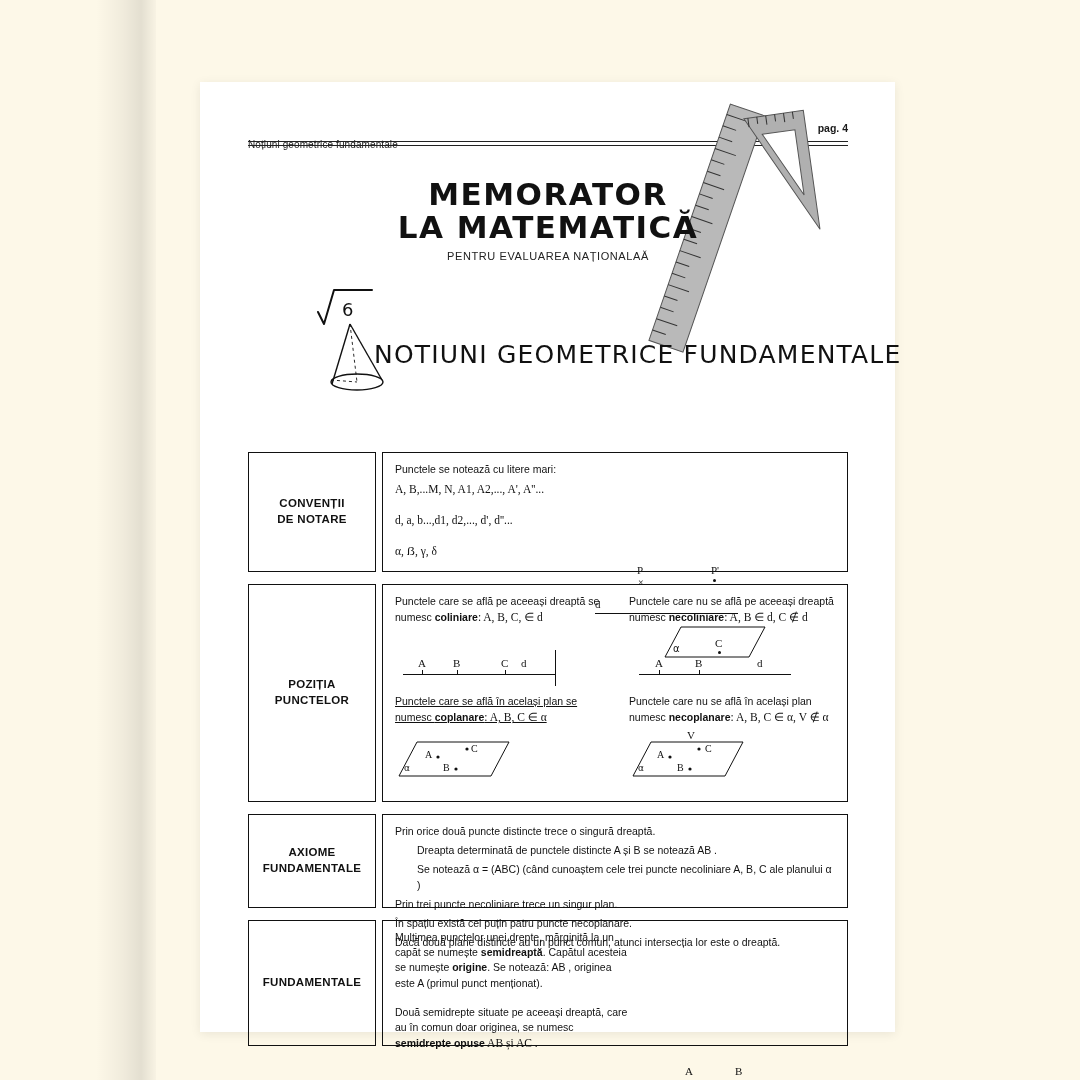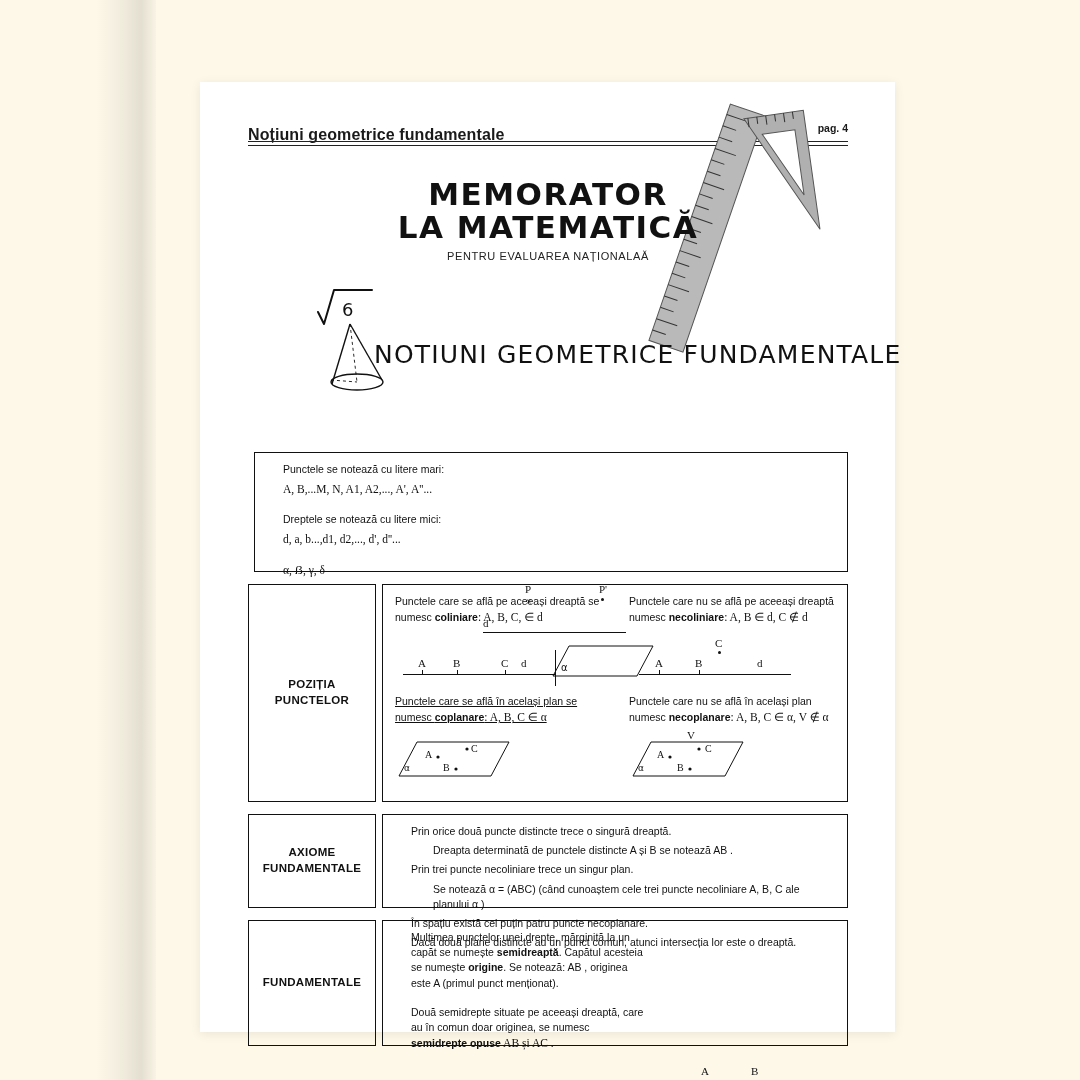--- a/index.html
+++ b/index.html
@@ -46,23 +46,23 @@
   }
 
   
   .hdr {
     position: relative;
     height: 26px;
   }
   .hdr-left {
     position: absolute;
     left: 0;
-    top: 4px;
-    font-size: 16px;
-    font-weight: bold;
+    top: 17px;
+    font-size: 10px;
+    font-weight: normal;
     color: #1a1a1a;
     letter-spacing: .1px;
   }
   .hdr-right {
     position: absolute;
     right: 0;
     top: 0;
     font-size: 10.5px;
     font-weight: bold;
     color: #1a1a1a;
@@ -160,21 +160,21 @@
     letter-spacing: .3px;
     color: #111;
     line-height: 1.35;
   }
   .cell-body {
     flex: 1;
     margin-left: 6px;
     border: 1.4px solid #111;
     box-sizing: border-box;
     position: relative;
-    padding: 9px 28px;
+    padding: 9px 12px;
     font-size: 10.5px;
     line-height: 1.45;
     color: #111;
   }
   .serif { font-family: "Liberation Serif", serif; font-size: 11.5px; }
   b { font-weight: bold; }
 
   .col2 {
     position: absolute;
     left: 0; right: 0; top: 0; bottom: 0;
@@ -291,25 +291,30 @@
           <path d="M40,52 L72,108" fill="none" stroke="#111" stroke-width="1.4"></path>
           <ellipse cx="47" cy="110" rx="26" ry="8" fill="none" stroke="#111" stroke-width="1.4"></ellipse>
           <line x1="40" y1="52" x2="47" y2="110" stroke="#111" stroke-width="0.9" stroke-dasharray="3,3"></line>
           <line x1="21" y1="108" x2="47" y2="110" stroke="#111" stroke-width="0.9" stroke-dasharray="3,3"></line>
         </svg>
       </div>
 
       <div class="chapter">NOTIUNI GEOMETRICE FUNDAMENTALE</div>
 
       <div class="tbl" style="top:330px; height:120px;">
+        <div class="cell-label">
+          <div>
+            <div>CONVENȚII</div>
+            <div>DE NOTARE</div>
+          </div>
+        </div>
         <div class="cell-body">
           <p class="para">Punctele se notează cu litere mari:</p>
           <p class="para serif">A, B,...M, N, A1, A2,..., A', A''...</p>
           <div class="gap"></div>
-          <p class="para">Dreptele se notează cu litere mici:</p>
           <p class="para serif">d, a, b...,d1, d2,..., d', d''...</p>
           <div class="gap"></div>
           <p class="para serif">α, ẞ, γ, δ</p>
 
           <div class="fig">
             <span class="pt-lbl" style="left:242px; top:0px;">P</span>
             <span style="position:absolute; left:243px; top:13px; font-family:'Liberation Serif',serif; font-size:10px;">×</span>
             <span class="pt-lbl" style="left:316px; top:0px;">P'</span>
             <span class="dot" style="left:318px; top:16px;"></span>
 
@@ -403,22 +408,22 @@
       <div class="tbl" style="top:692px; height:94px;">
         <div class="cell-label">
           <div>
             <div>AXIOME</div>
             <div>FUNDAMENTALE</div>
           </div>
         </div>
         <div class="cell-body">
           <p class="para">Prin orice două puncte distincte trece o singură dreaptă.</p>
           <p class="para" style="padding-left:22px;">Dreapta determinată de punctele distincte A și B se notează AB .</p>
+          <p class="para" style="padding-left:22px;">Se notează α = (ABC) (când cunoaștem cele trei puncte necoliniare A, B, C ale planului α )</p>
           <p class="para">Prin trei puncte necoliniare trece un singur plan.</p>
-          <p class="para" style="padding-left:22px;">Se notează α = (ABC) (când cunoaștem cele trei puncte necoliniare A, B, C ale planului α )</p>
           <p class="para">În spațiu există cel puțin patru puncte necoplanare.</p>
           <p class="para">Dacă două plane distincte au un punct comun, atunci intersecția lor este o dreaptă.</p>
         </div>
       </div>
 
       <div class="tbl" style="top:798px; height:126px;">
         <div class="cell-label">
           <div>
             <div>FUNDAMENTALE</div>
           </div>

